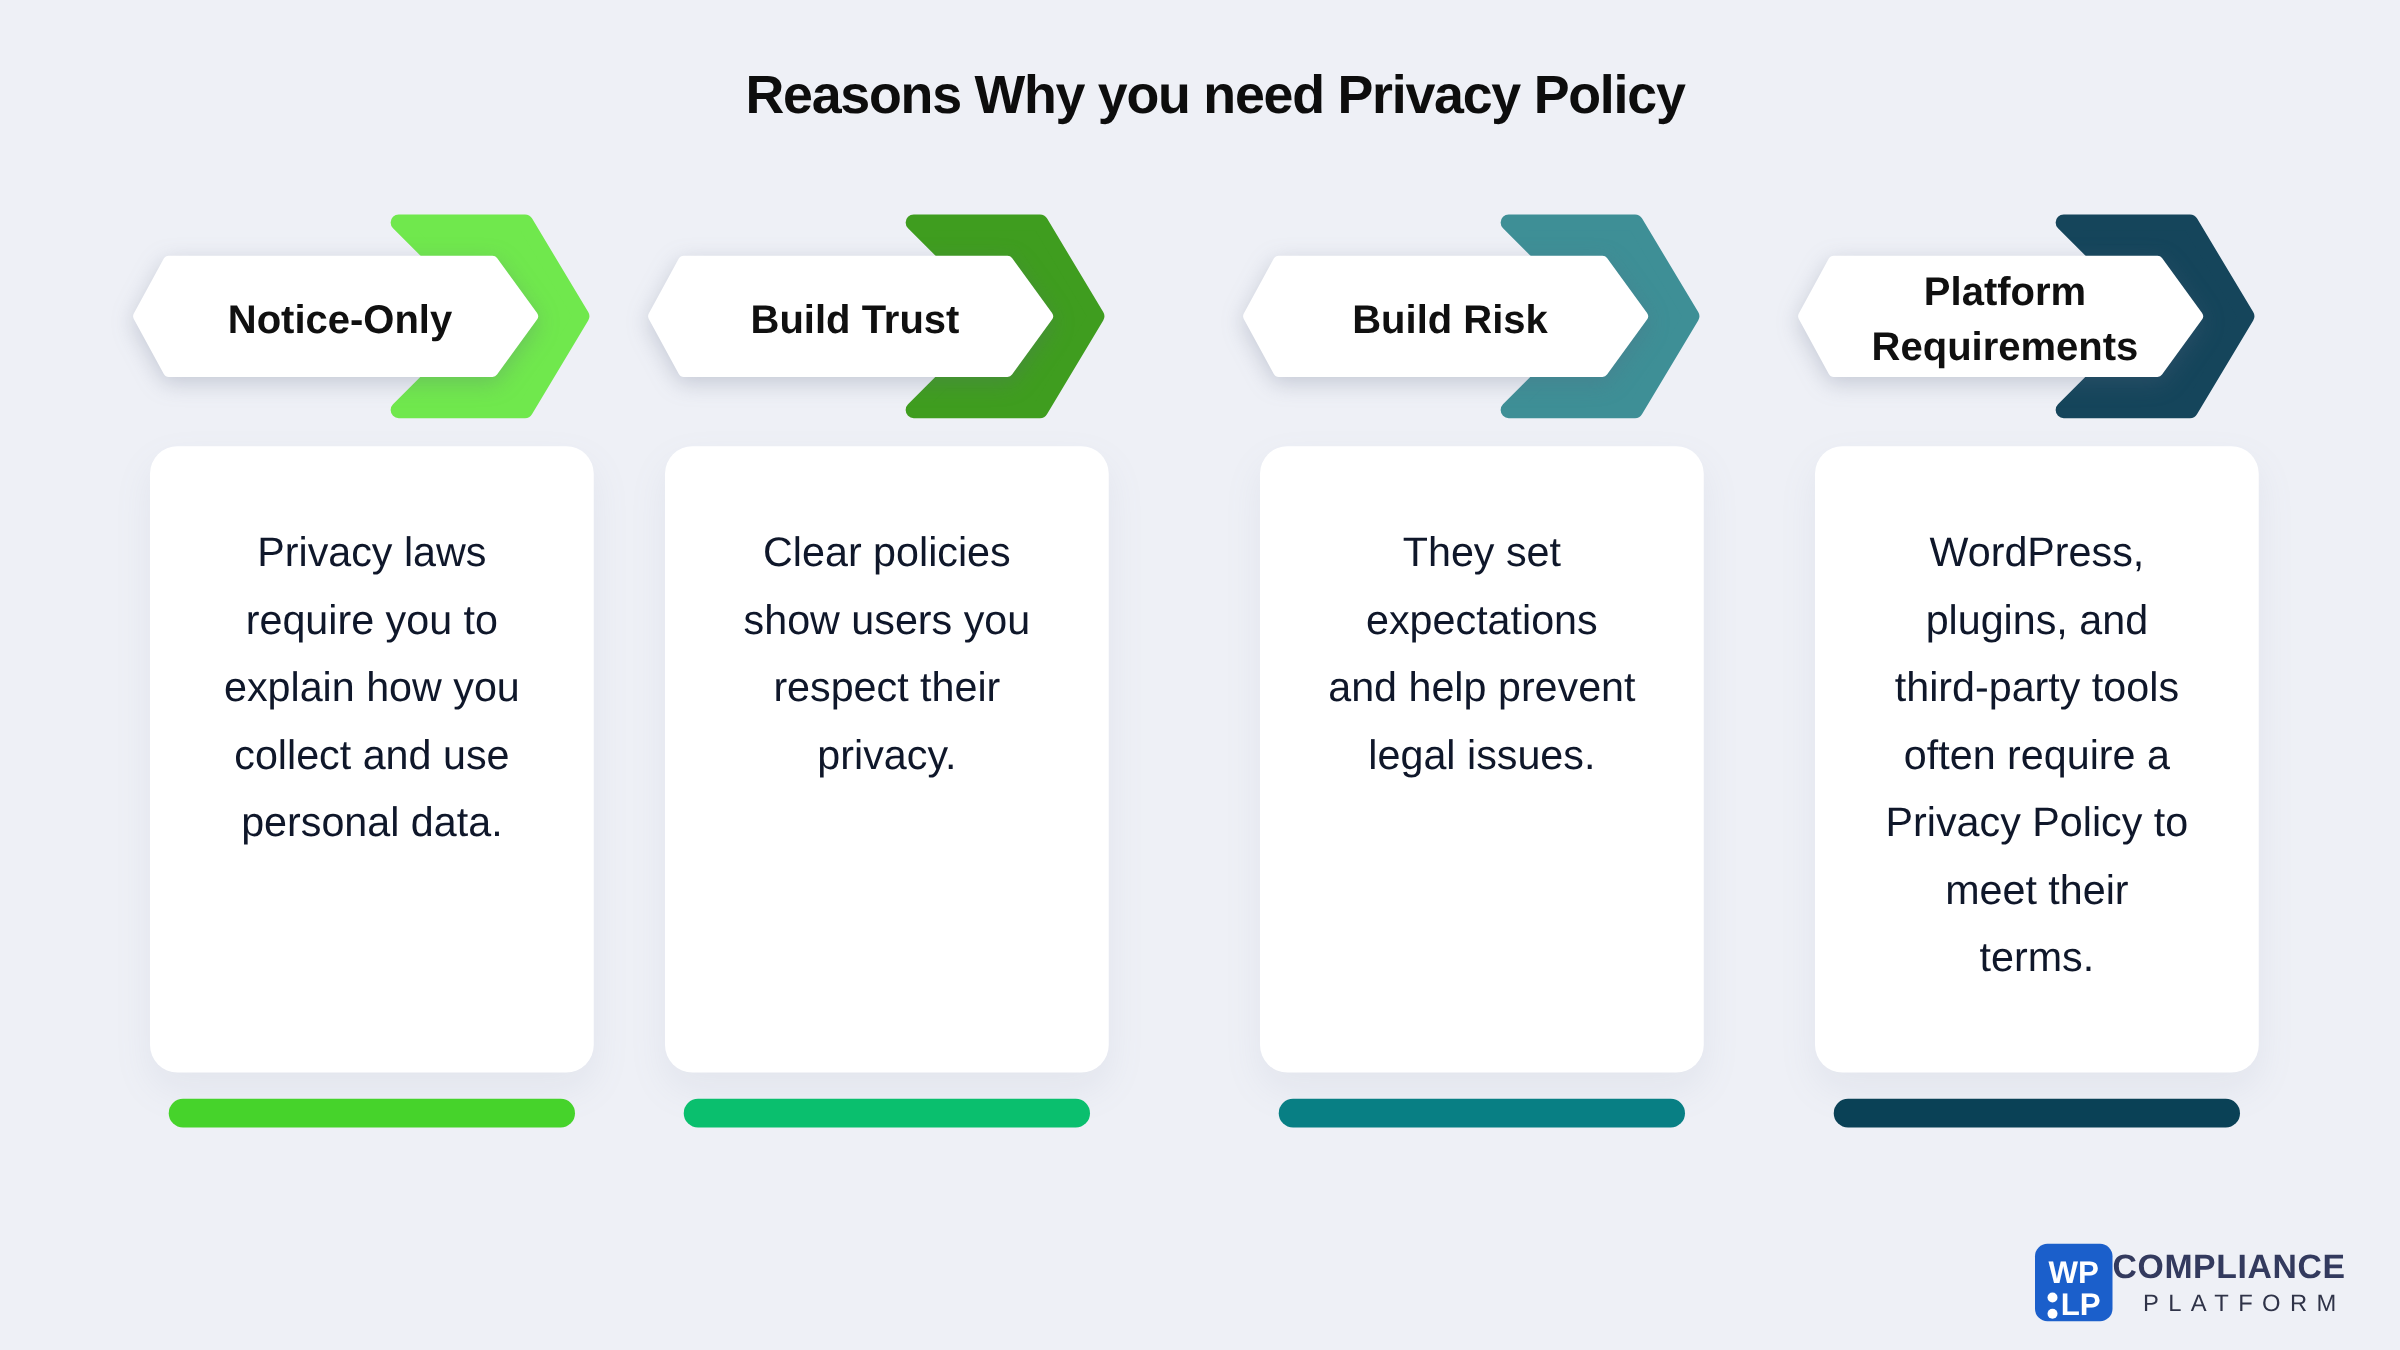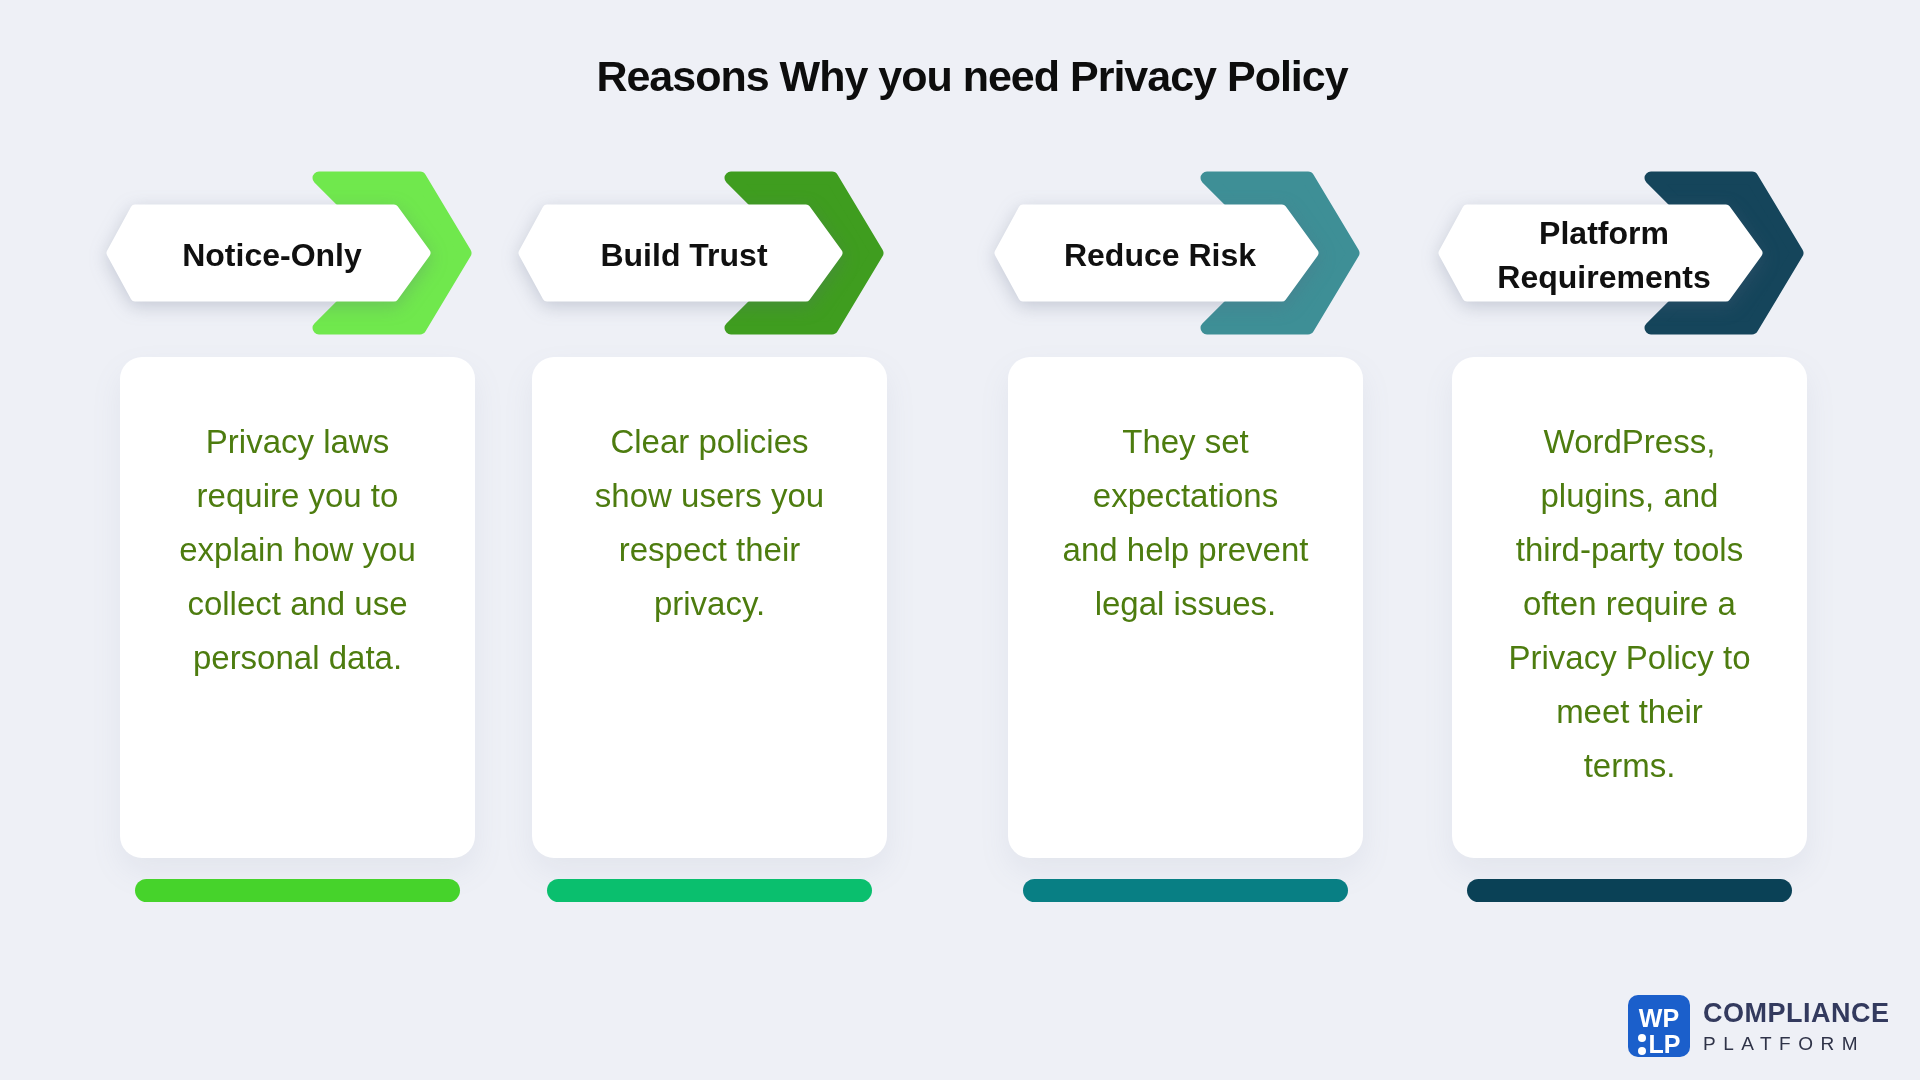--- a/index.html
+++ b/index.html
@@ -17,32 +17,32 @@
   .header-label{
     position:absolute;left:-9px;top:211px;width:322px;height:88px;
     display:flex;align-items:center;justify-content:center;text-align:center;
     font-weight:800;font-size:32px;line-height:1.38;color:#101010;
   }
   .card{
     position:absolute;left:0;top:357px;width:355px;height:501px;background:#ffffff;
     border-radius:22px;box-shadow:0 14px 30px rgba(130,140,170,0.10);
     box-sizing:border-box;padding:58px 19px 0;text-align:center;
   }
-  .card p{margin:0;font-size:33px;line-height:54px;color:#4d7c0f;white-space:pre-line;}
+  .card p{margin:0;font-size:33px;line-height:54px;color:#0f172a;white-space:pre-line;}
   .bar{position:absolute;left:15px;top:879px;width:325px;height:23px;border-radius:12px;}
   .logo{position:absolute;left:1628px;top:995px;display:flex;align-items:center;}
   .logo-badge{
     width:62px;height:62px;border-radius:10px;display:flex;flex-direction:column;
     align-items:center;justify-content:flex-end;color:#ffffff;font-weight:800;flex:0 0 auto;
   }
   .badge-row1{font-size:25px;line-height:26px;}
   .badge-row2{display:flex;align-items:center;font-size:25px;line-height:26px;}
   .dots{display:flex;flex-direction:column;gap:5px;margin-right:3px;}
   .dot{width:8px;height:8px;border-radius:50%;background:#ffffff;}
-  .logo-text{margin-left:13px;}
+  .logo-text{text-align:right;}
   .logo-name{font-size:27px;font-weight:800;letter-spacing:0.5px;}
   .logo-sub{font-size:19px;font-weight:500;letter-spacing:7.5px;margin-top:4px;}
 </style>
 </head>
 <body>
 
 <div class="canvas" style="background: rgb(238, 240, 246);">
 
   <div class="title" style="color: rgb(13, 13, 13);">Reasons Why you need Privacy Policy</div>
 
@@ -74,21 +74,21 @@
 respect their
 privacy.</p>
     </div>
     <div class="bar" style="background: rgb(10, 191, 110);"></div>
   </div>
       <div class="col" style="left: 1008px;">
     <svg class="header-svg" viewBox="0 0 372 175">
       <path class="chevron-shape" d="M211 10 L312 10 L357 85 L312 160 L211 160 L235 136 L290 136 L324 85 L290 34 L235 34 Z" stroke-width="13" stroke-linejoin="round" fill="#3e8f96" stroke="#3e8f96"></path>
       <path class="banner-shape" d="M3 85 L27 41 L286 41 L318 85 L286 129 L27 129 Z" fill="#ffffff" stroke="#ffffff" stroke-width="9" stroke-linejoin="round"></path>
     </svg>
-    <div class="header-label">Reduce Risk</div>
+    <div class="header-label">Build Risk</div>
     <div class="card">
       <p>They set
 expectations
 and help prevent
 legal issues.</p>
     </div>
     <div class="bar" style="background: rgb(8, 127, 132);"></div>
   </div>
       <div class="col" style="left: 1452px;">
     <svg class="header-svg" viewBox="0 0 372 175">

